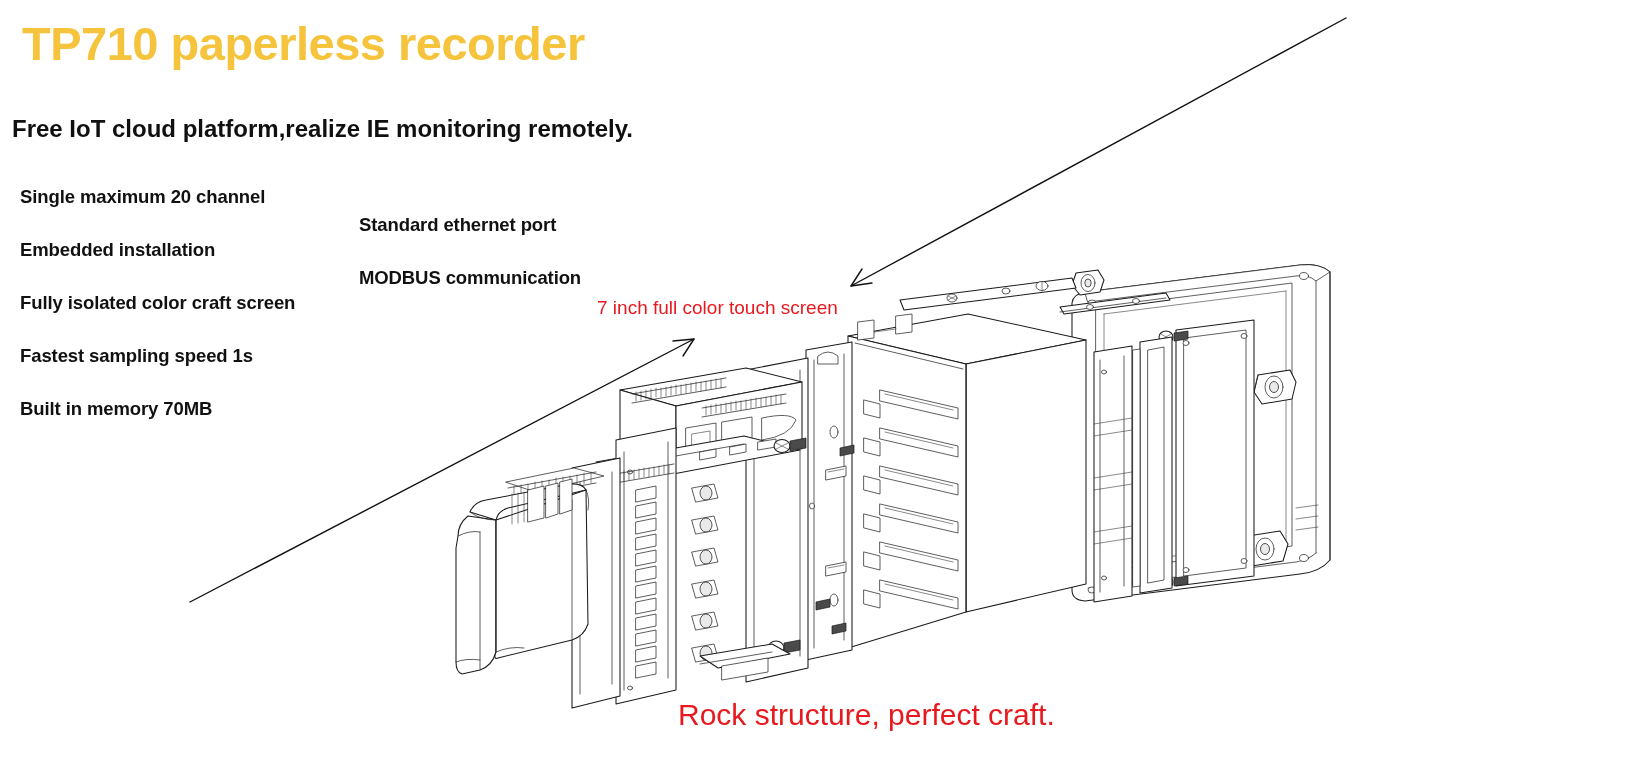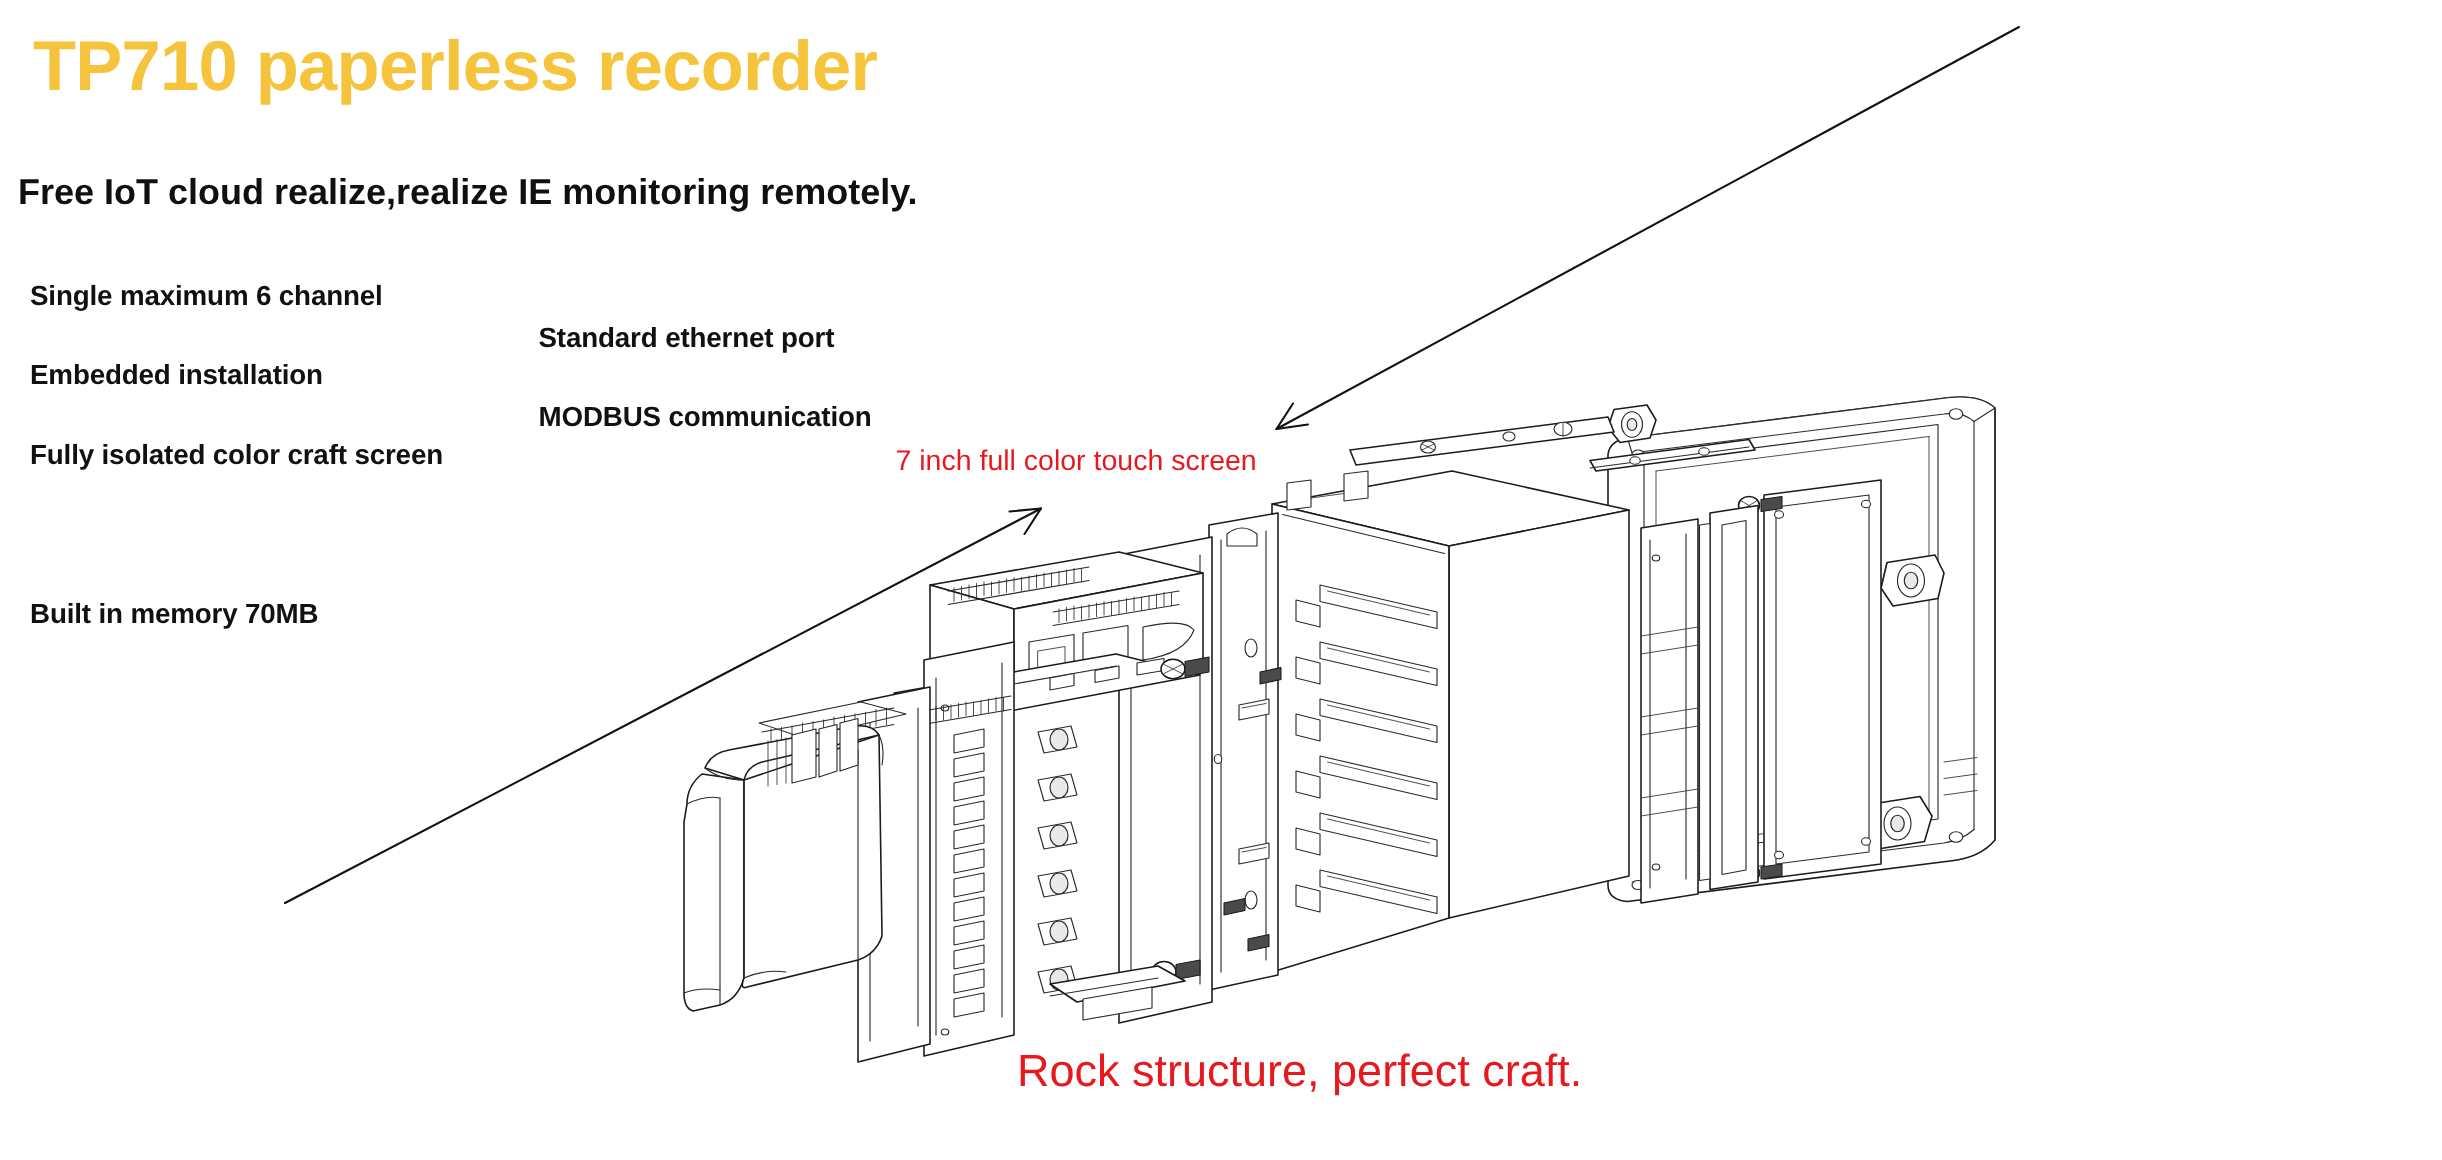--- a/index.html
+++ b/index.html
@@ -50,25 +50,26 @@
   .arrowhead{fill:none;stroke:#111111;stroke-width:1.4;
              stroke-linecap:round;stroke-linejoin:round;}
 </style>
 </head>
 <body>
 
 <div class="stage">
 
   <div id="product-title">TP710 paperless recorder</div>
 
-  <div id="product-subtitle">Free IoT cloud realize,realize IE monitoring remotely.</div>
-
-  <div class="feat col-a" style="top:186px">Single maximum 6 channel</div>
+  <div id="product-subtitle">Free IoT cloud platform,realize IE monitoring remotely.</div>
+
+  <div class="feat col-a" style="top:186px">Single maximum 20 channel</div>
   <div class="feat col-a" style="top:239px">Embedded installation</div>
   <div class="feat col-a" style="top:292px">Fully isolated color craft screen</div>
+  <div class="feat col-a" style="top:345px">Fastest sampling speed 1s</div>
   <div class="feat col-a" style="top:398px">Built in memory 70MB</div>
 
   <div class="feat col-b" style="top:183px">Standard ethernet port</div>
   <div class="feat col-b" style="top:236px">MODBUS communication</div>
 
   <div class="callout" id="callout-screen">7 inch full color touch screen</div>
   <div class="callout" id="callout-craft">Rock structure, perfect craft.</div>
 
   <svg class="layer" viewBox="0 0 1628 773">
     <g>

